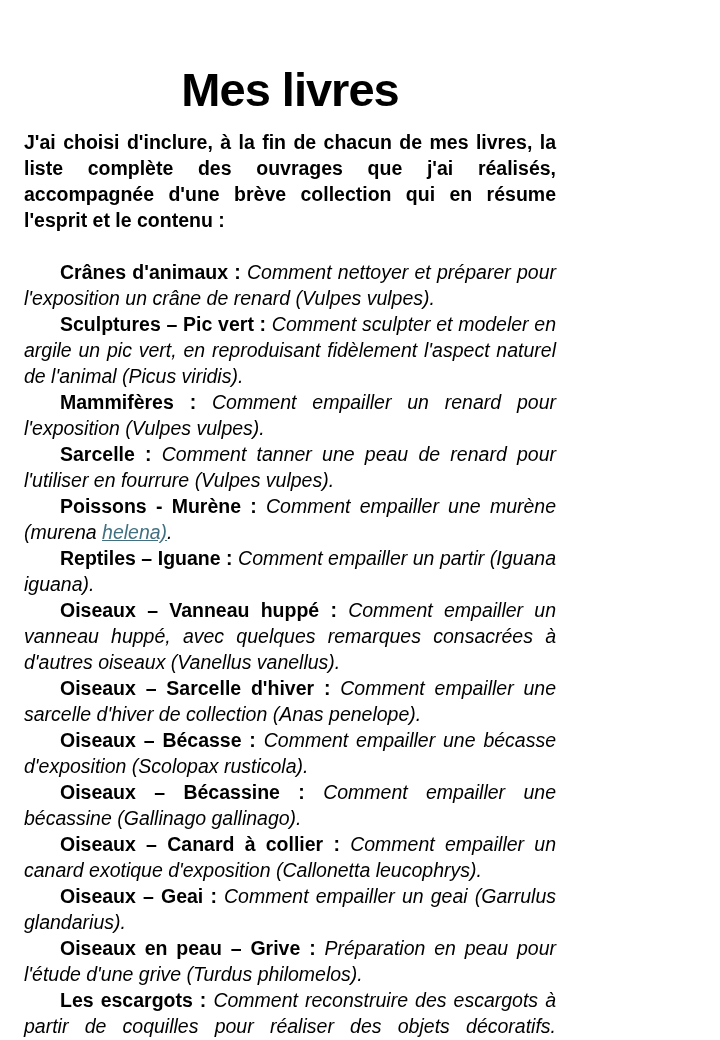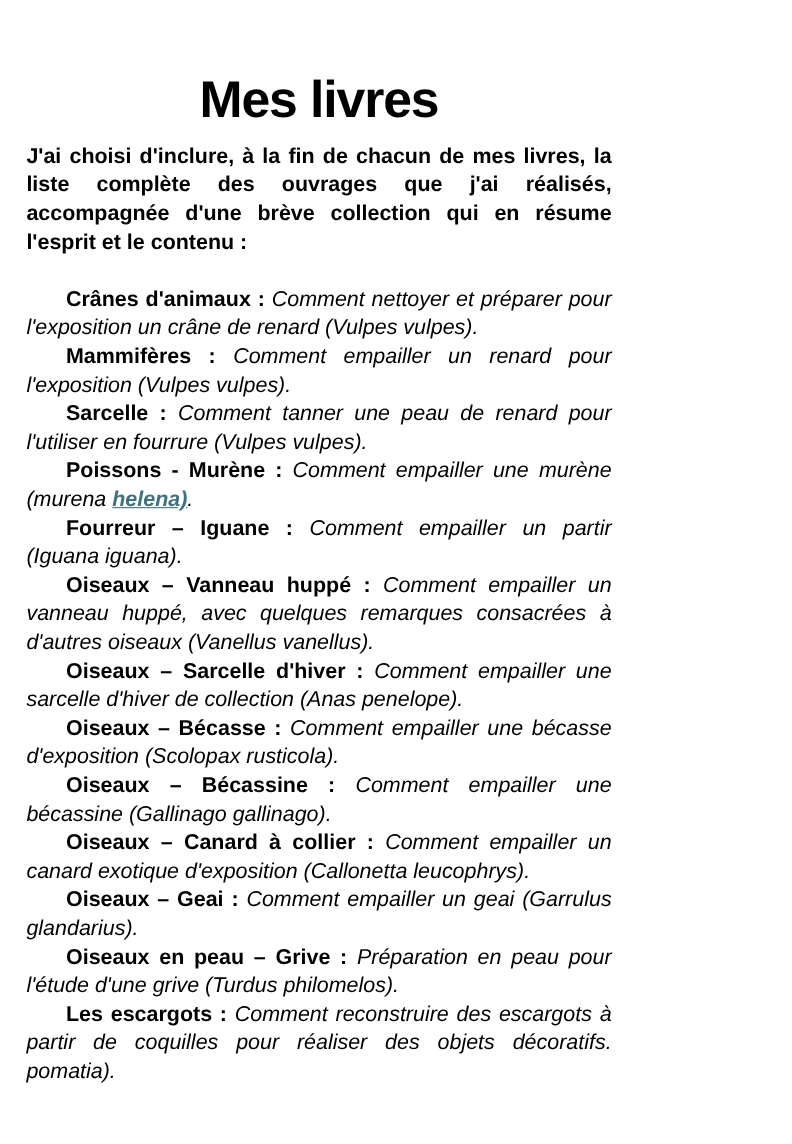--- a/index.html
+++ b/index.html
@@ -37,40 +37,40 @@
     line-height: 26px;
     text-align: justify;
   }
   .entry .label { font-weight: bold; margin-left: 36px; }
   .entry .desc,
   .entry .desc-part { font-style: italic; }
   a.doc-link {
     font-style: italic;
     text-decoration: underline;
     cursor: pointer;
-    font-weight: bold;
   }
 </style>
 </head>
 <body>
 
 <div class="page">
   <h1 class="doc-title">Mes livres</h1>
   <p class="intro">J'ai choisi d'inclure, à la fin de chacun de mes livres, la liste complète des ouvrages que j'ai réalisés, accompagnée d'une brève collection qui en résume l'esprit et le contenu :</p>
   <div class="entries">
   <p class="entry"><span class="label">Crânes d'animaux :</span> <span class="desc-wrap"><span class="desc">Comment nettoyer et préparer pour l'exposition un crâne de renard (Vulpes vulpes).</span></span></p>
 
+  <p class="entry"><span class="label">Sculptures – Pic vert :</span> <span class="desc-wrap"><span class="desc">Comment sculpter et modeler en argile un pic vert, en reproduisant fidèlement l'aspect naturel de l'animal (Picus viridis).</span></span></p>
 
   <p class="entry"><span class="label">Mammifères :</span> <span class="desc-wrap"><span class="desc">Comment empailler un renard pour l'exposition (Vulpes vulpes).</span></span></p>
 
   <p class="entry"><span class="label">Sarcelle :</span> <span class="desc-wrap"><span class="desc">Comment tanner une peau de renard pour l'utiliser en fourrure (Vulpes vulpes).</span></span></p>
 
   <p class="entry"><span class="label">Poissons - Murène :</span> <span class="desc-wrap"><span class="desc-part">Comment empailler une murène (murena</span> <a class="doc-link" style="color: rgb(65, 113, 129);">helena)</a><span class="desc-part">.</span></span></p>
 
-  <p class="entry"><span class="label">Fourreur – Iguane :</span> <span class="desc-wrap"><span class="desc">Comment empailler un partir (Iguana iguana).</span></span></p>
+  <p class="entry"><span class="label">Reptiles – Iguane :</span> <span class="desc-wrap"><span class="desc">Comment empailler un partir (Iguana iguana).</span></span></p>
 
   <p class="entry"><span class="label">Oiseaux – Vanneau huppé :</span> <span class="desc-wrap"><span class="desc">Comment empailler un vanneau huppé, avec quelques remarques consacrées à d'autres oiseaux (Vanellus vanellus).</span></span></p>
 
   <p class="entry"><span class="label">Oiseaux – Sarcelle d'hiver :</span> <span class="desc-wrap"><span class="desc">Comment empailler une sarcelle d'hiver de collection (Anas penelope).</span></span></p>
 
   <p class="entry"><span class="label">Oiseaux – Bécasse :</span> <span class="desc-wrap"><span class="desc">Comment empailler une bécasse d'exposition (Scolopax rusticola).</span></span></p>
 
   <p class="entry"><span class="label">Oiseaux – Bécassine :</span> <span class="desc-wrap"><span class="desc">Comment empailler une bécassine (Gallinago gallinago).</span></span></p>
 
   <p class="entry"><span class="label">Oiseaux – Canard à collier :</span> <span class="desc-wrap"><span class="desc">Comment empailler un canard exotique d'exposition (Callonetta leucophrys).</span></span></p>

